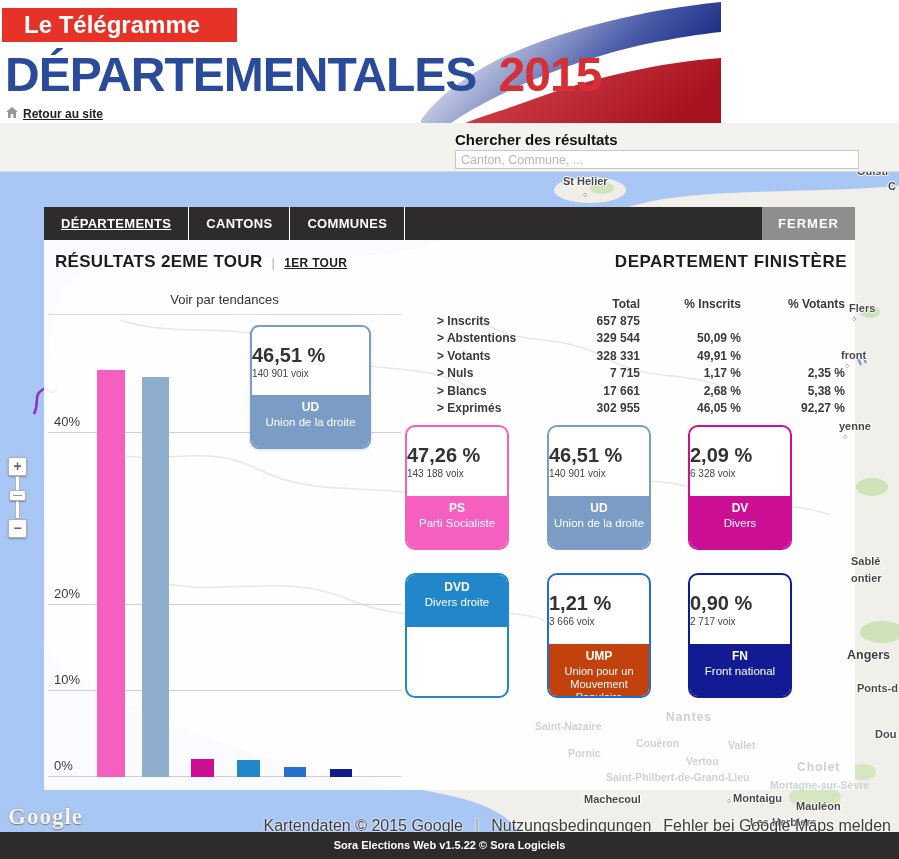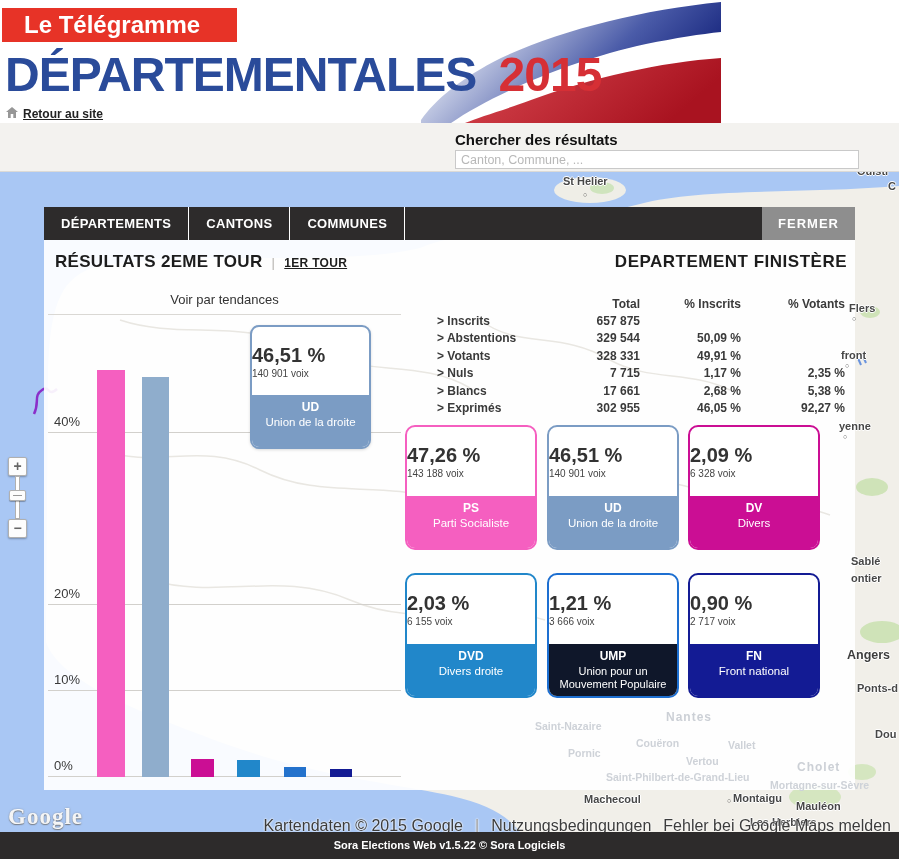--- a/index.html
+++ b/index.html
@@ -35,40 +35,40 @@
   .search-strip{position:absolute;left:0;top:123px;width:899px;height:49px;background:#f3f2ef;border-bottom:1px solid #dcdad6;z-index:4}
   .search-label{position:absolute;left:455px;top:8px;font-size:15px;font-weight:700;color:#111}
   .search-input{position:absolute;left:455px;top:27px;width:404px;height:19px;border:1px solid #c9c9c9;
                 font-size:12.5px;color:#333;padding:2px 5px;font-family:"Liberation Sans",sans-serif}
   .search-input::placeholder{color:#b8b8b8}
 
   
   .tabbar{position:absolute;left:44px;top:207px;width:811px;height:33px;background:#2d2b2b;display:flex;z-index:4}
   .tab{color:#fff;font-size:13px;font-weight:700;letter-spacing:.3px;line-height:33px;padding:0 17px;
        border-right:1px solid #fff;cursor:pointer}
-  .tab.active{}
+  .tab.active{text-decoration:underline}
   .fermer{margin-left:auto;background:#8e8e8e;color:#fff;font-size:13px;font-weight:700;letter-spacing:1px;
           line-height:33px;padding:0 16px;cursor:pointer}
 
   
   .panel-content{position:absolute;left:44px;top:240px;width:811px;height:550px;z-index:3}
   .results-title{position:absolute;left:11px;top:12px;font-size:17px;font-weight:700;color:#1d1d1d;letter-spacing:.3px}
   .round-sep{color:#b5b3af;font-weight:400;font-size:13px;margin:0 4px}
   .first-round{font-size:12px;color:#1d1d1d;text-decoration:underline;cursor:pointer}
   .dept-title{position:absolute;right:8px;top:12px;font-size:17px;font-weight:700;color:#1d1d1d;letter-spacing:.5px}
   .tendances{position:absolute;left:4px;top:52px;width:353px;text-align:center;font-size:13px;color:#333;cursor:pointer}
 
   .chart{position:absolute;left:4px;top:74px;width:353px;height:463px;border-top:1px solid #dad8d4}
   .gridline{position:absolute;left:0;right:0;height:1px;background:#d2d0cc}
   .tick{position:absolute;left:6px;font-size:13px;color:#3a3a3a}
   .bar{position:absolute;bottom:0}
 
   .tooltip{position:absolute;left:206px;top:85px;width:121px;height:124px;background:#fff;border:2px solid #7b9cc4;
            border-radius:9px;overflow:hidden;display:flex;flex-direction:column;box-shadow:0 1px 3px rgba(0,0,0,.15);z-index:5}
-  .party-card{position:absolute;width:132px;height:125px;background:#fff;border:2px solid #0f172a;border-radius:10px;
+  .party-card{position:absolute;width:104px;height:125px;background:#fff;border:2px solid #0f172a;border-radius:10px;
               overflow:hidden;display:flex;flex-direction:column;cursor:pointer}
   .pc-0{left:361px;top:185px}.pc-1{left:503px;top:185px}.pc-2{left:644px;top:185px}
   .pc-3{left:361px;top:333px}.pc-4{left:503px;top:333px}.pc-5{left:644px;top:333px}
   .card-body{flex:1;display:flex;flex-direction:column;align-items:flex-start;justify-content:center}
   .pct{font-size:20px;font-weight:700;color:#333}
   .votes{font-size:10px;color:#444;margin-top:1px}
   .card-footer{height:52px;color:#fff;text-align:center;padding-top:5px}
   .abbr{font-size:12px;font-weight:700}
   .pname{font-size:11.5px;line-height:13px;margin-top:2px;padding:0 3px}
   .pc-4 .pname{font-size:11px}
@@ -334,35 +334,31 @@
       <div class="card-body">
         <div class="pct">2,09 %</div>
         <div class="votes">6 328 voix</div>
       </div>
       <div class="card-footer" style="background: rgb(203, 14, 148);">
         <div class="abbr">DV</div>
         <div class="pname">Divers</div>
       </div>
     </div>
     <div class="party-card pc-3" style="border-color: rgb(33, 135, 202);">
-      <div class="card-body">
-        <div class="pct">2,03 %</div>
-        <div class="votes">6 155 voix</div>
-      </div>
       <div class="card-footer" style="background: rgb(33, 135, 202);">
         <div class="abbr">DVD</div>
         <div class="pname">Divers droite</div>
       </div>
     </div>
     <div class="party-card pc-4" style="border-color: rgb(29, 111, 209);">
       <div class="card-body">
         <div class="pct">1,21 %</div>
         <div class="votes">3 666 voix</div>
       </div>
-      <div class="card-footer" style="background: #0f172a;">
+      <div class="card-footer" style="background: #c2410c;">
         <div class="abbr">UMP</div>
         <div class="pname">Union pour un Mouvement Populaire</div>
       </div>
     </div>
     <div class="party-card pc-5" style="border-color: rgb(19, 27, 148);">
       <div class="card-body">
         <div class="pct">0,90 %</div>
         <div class="votes">2 717 voix</div>
       </div>
       <div class="card-footer" style="background: rgb(19, 27, 148);">

